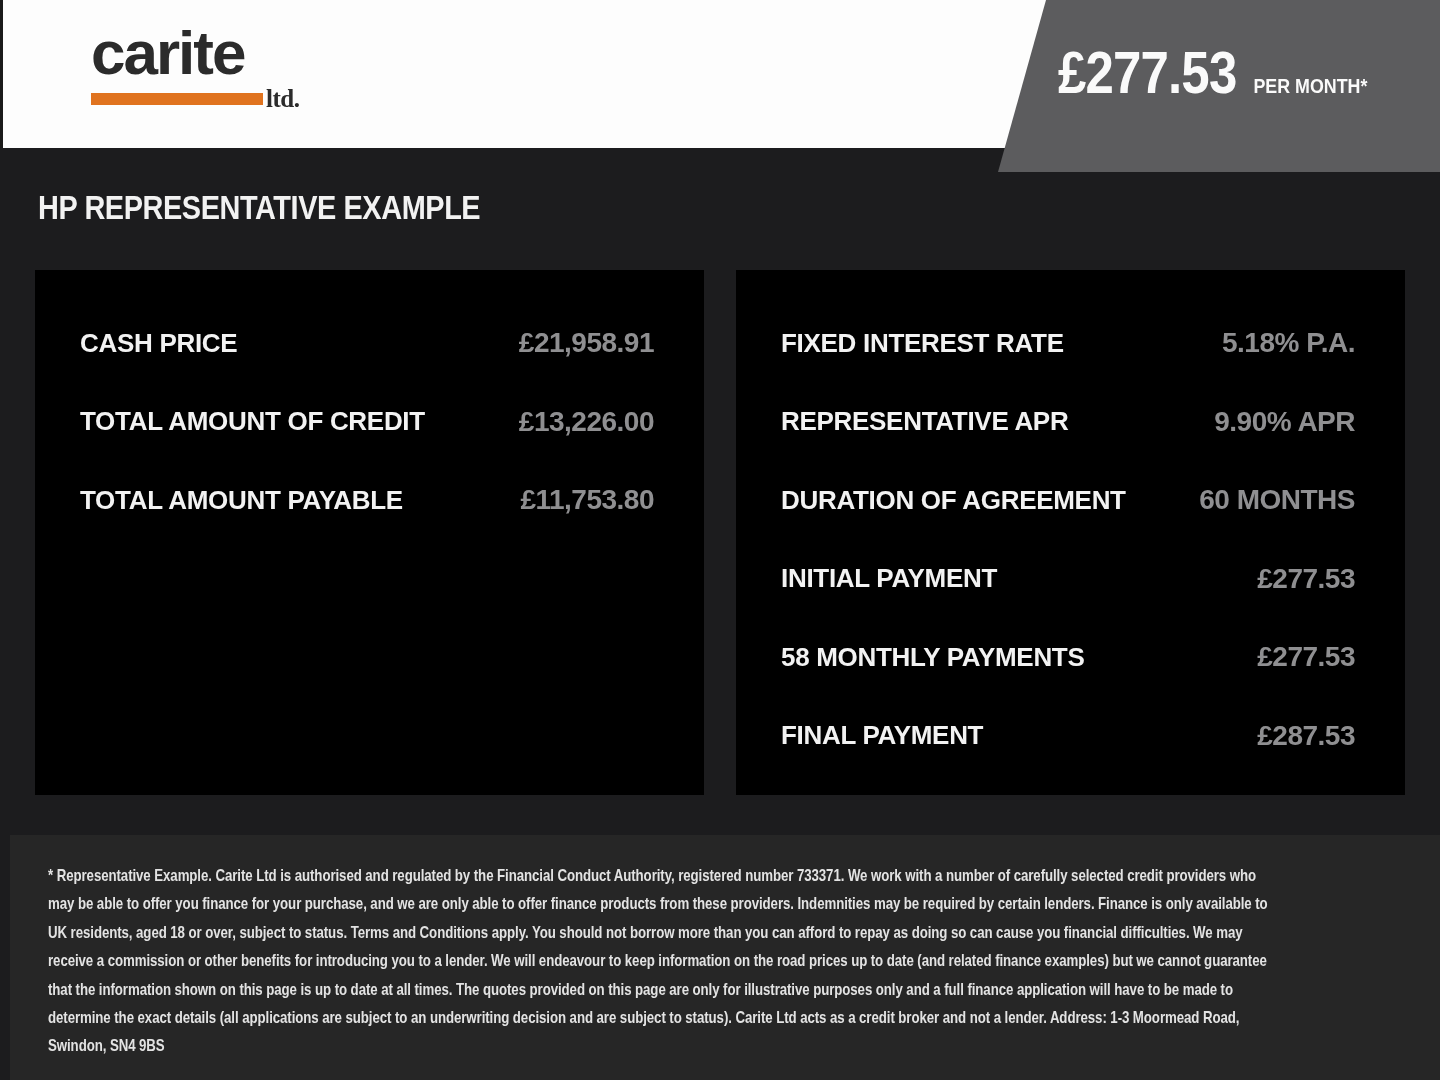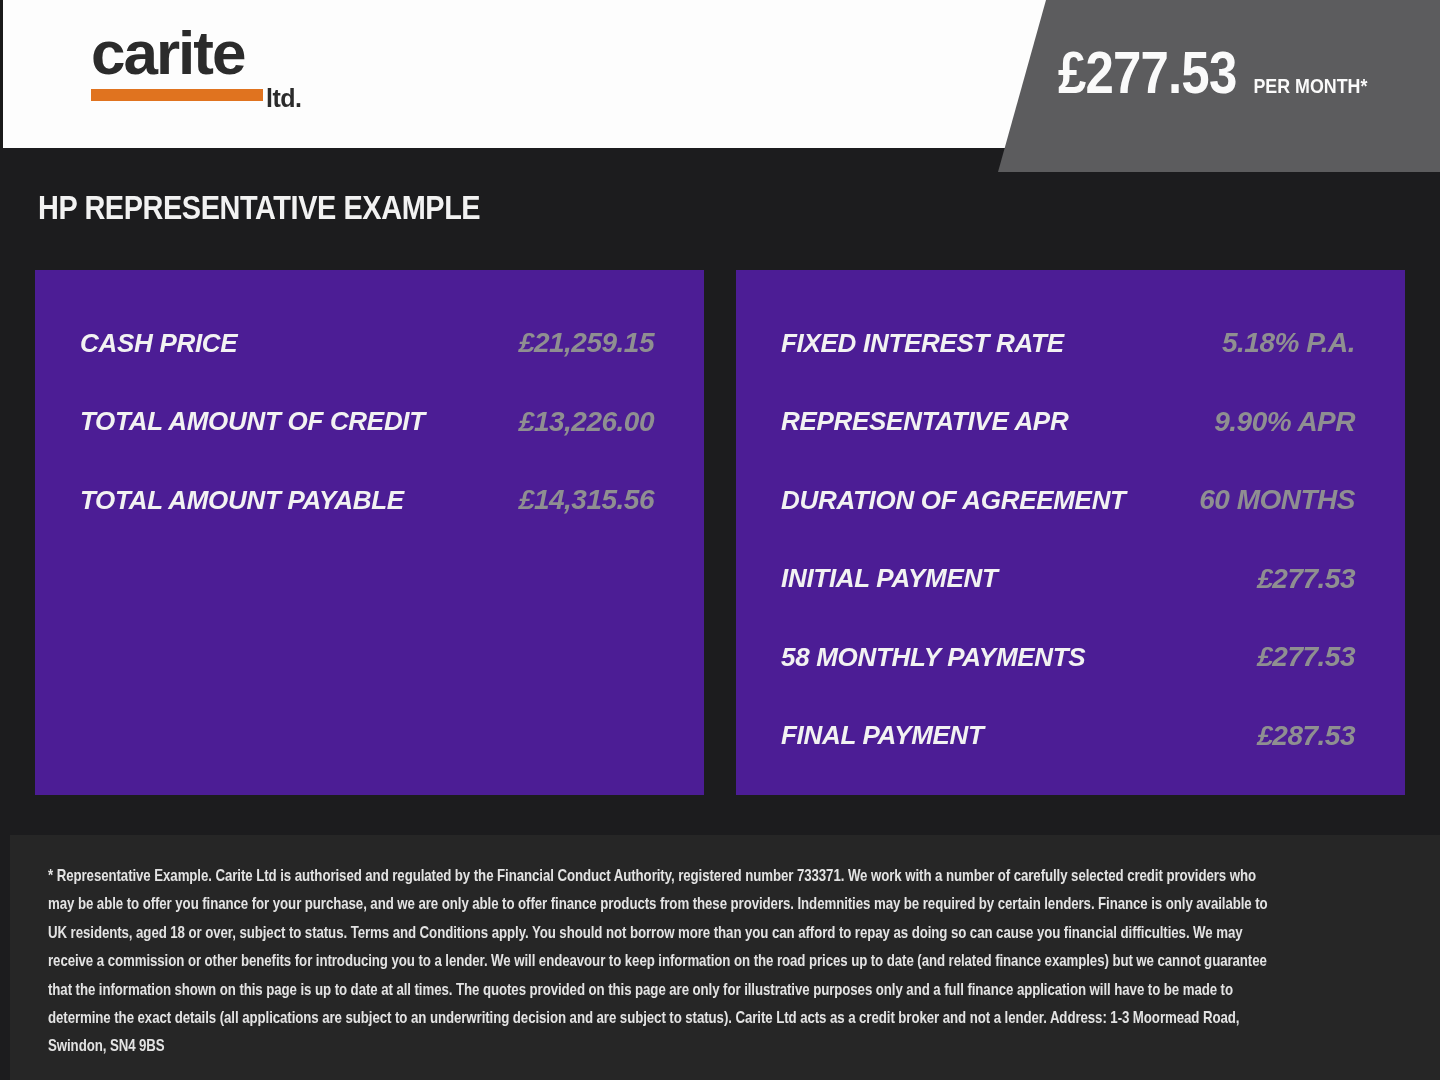--- a/index.html
+++ b/index.html
@@ -13,21 +13,21 @@
   
   .header {
     position:absolute; top:0; left:0; width:1440px; height:148px;
     background:#fdfdfd; box-sizing:border-box; border-left:3px solid #1a1a1a;
   }
   .logo { position:absolute; left:88px; top:22px; }
   .logo-text {
     font-size:62px; font-weight:800; color:#2b2b2b;
     letter-spacing:-2px; line-height:1; display:block;
   }
-  .logo-bottom { display:flex; align-items:flex-start; margin-top:5px; }
+  .logo-bottom { display:flex; align-items:center; margin-top:5px;font-family:Liberation Serif, serif; }
   .logo-bar { width:172px; height:12px; background:#e0731f; }
   .logo-suffix {
     font-size:25px; font-weight:800; color:#2b2b2b; line-height:0.78;
     margin-left:3px; letter-spacing:-0.5px;
   }
   .price-banner {
     position:absolute; top:0; right:0; width:442px; height:172px;
     background:#5c5c5e;
     clip-path:polygon(48px 0, 100% 0, 100% 100%, 0 100%);
   }
@@ -47,22 +47,22 @@
   .main-heading {
     position:absolute; left:38px; top:188px;
     font-size:34px; font-weight:800; color:#f2f2f2; letter-spacing:-0.5px;
     transform:scaleX(0.85); transform-origin:left top; white-space:nowrap;
   }
   .panels {
     position:absolute; left:35px; top:270px; width:1370px; height:525px;
     display:flex; gap:32px;
   }
   .panel {
-    flex:1 1 0; background:#4c1d95;
-    box-sizing:border-box; padding:34px 50px 0 45px;font-style:italic;
+    flex:1 1 0; background:#000000;
+    box-sizing:border-box; padding:34px 50px 0 45px;
   }
   .finance-row {
     height:78.5px; display:flex; justify-content:space-between;
     align-items:center;
   }
   .finance-label {
     font-size:26px; font-weight:800; color:#f2f2f2; letter-spacing:-0.3px;
     white-space:nowrap;
   }
   .finance-value {
@@ -101,29 +101,29 @@
     </div>
   </div>
 
   <div class="main-heading">HP REPRESENTATIVE EXAMPLE</div>
 
   <div class="panels">
 
     <div class="panel">
       <div class="finance-row">
         <span class="finance-label">CASH PRICE</span>
-        <span class="finance-value">£21,259.15</span>
+        <span class="finance-value">£21,958.91</span>
       </div>
       <div class="finance-row">
         <span class="finance-label">TOTAL AMOUNT OF CREDIT</span>
         <span class="finance-value">£13,226.00</span>
       </div>
       <div class="finance-row">
         <span class="finance-label">TOTAL AMOUNT PAYABLE</span>
-        <span class="finance-value">£14,315.56</span>
+        <span class="finance-value">£11,753.80</span>
       </div>
     </div>
 
     <div class="panel">
       <div class="finance-row">
         <span class="finance-label">FIXED INTEREST RATE</span>
         <span class="finance-value">5.18% P.A.</span>
       </div>
       <div class="finance-row">
         <span class="finance-label">REPRESENTATIVE APR</span>

